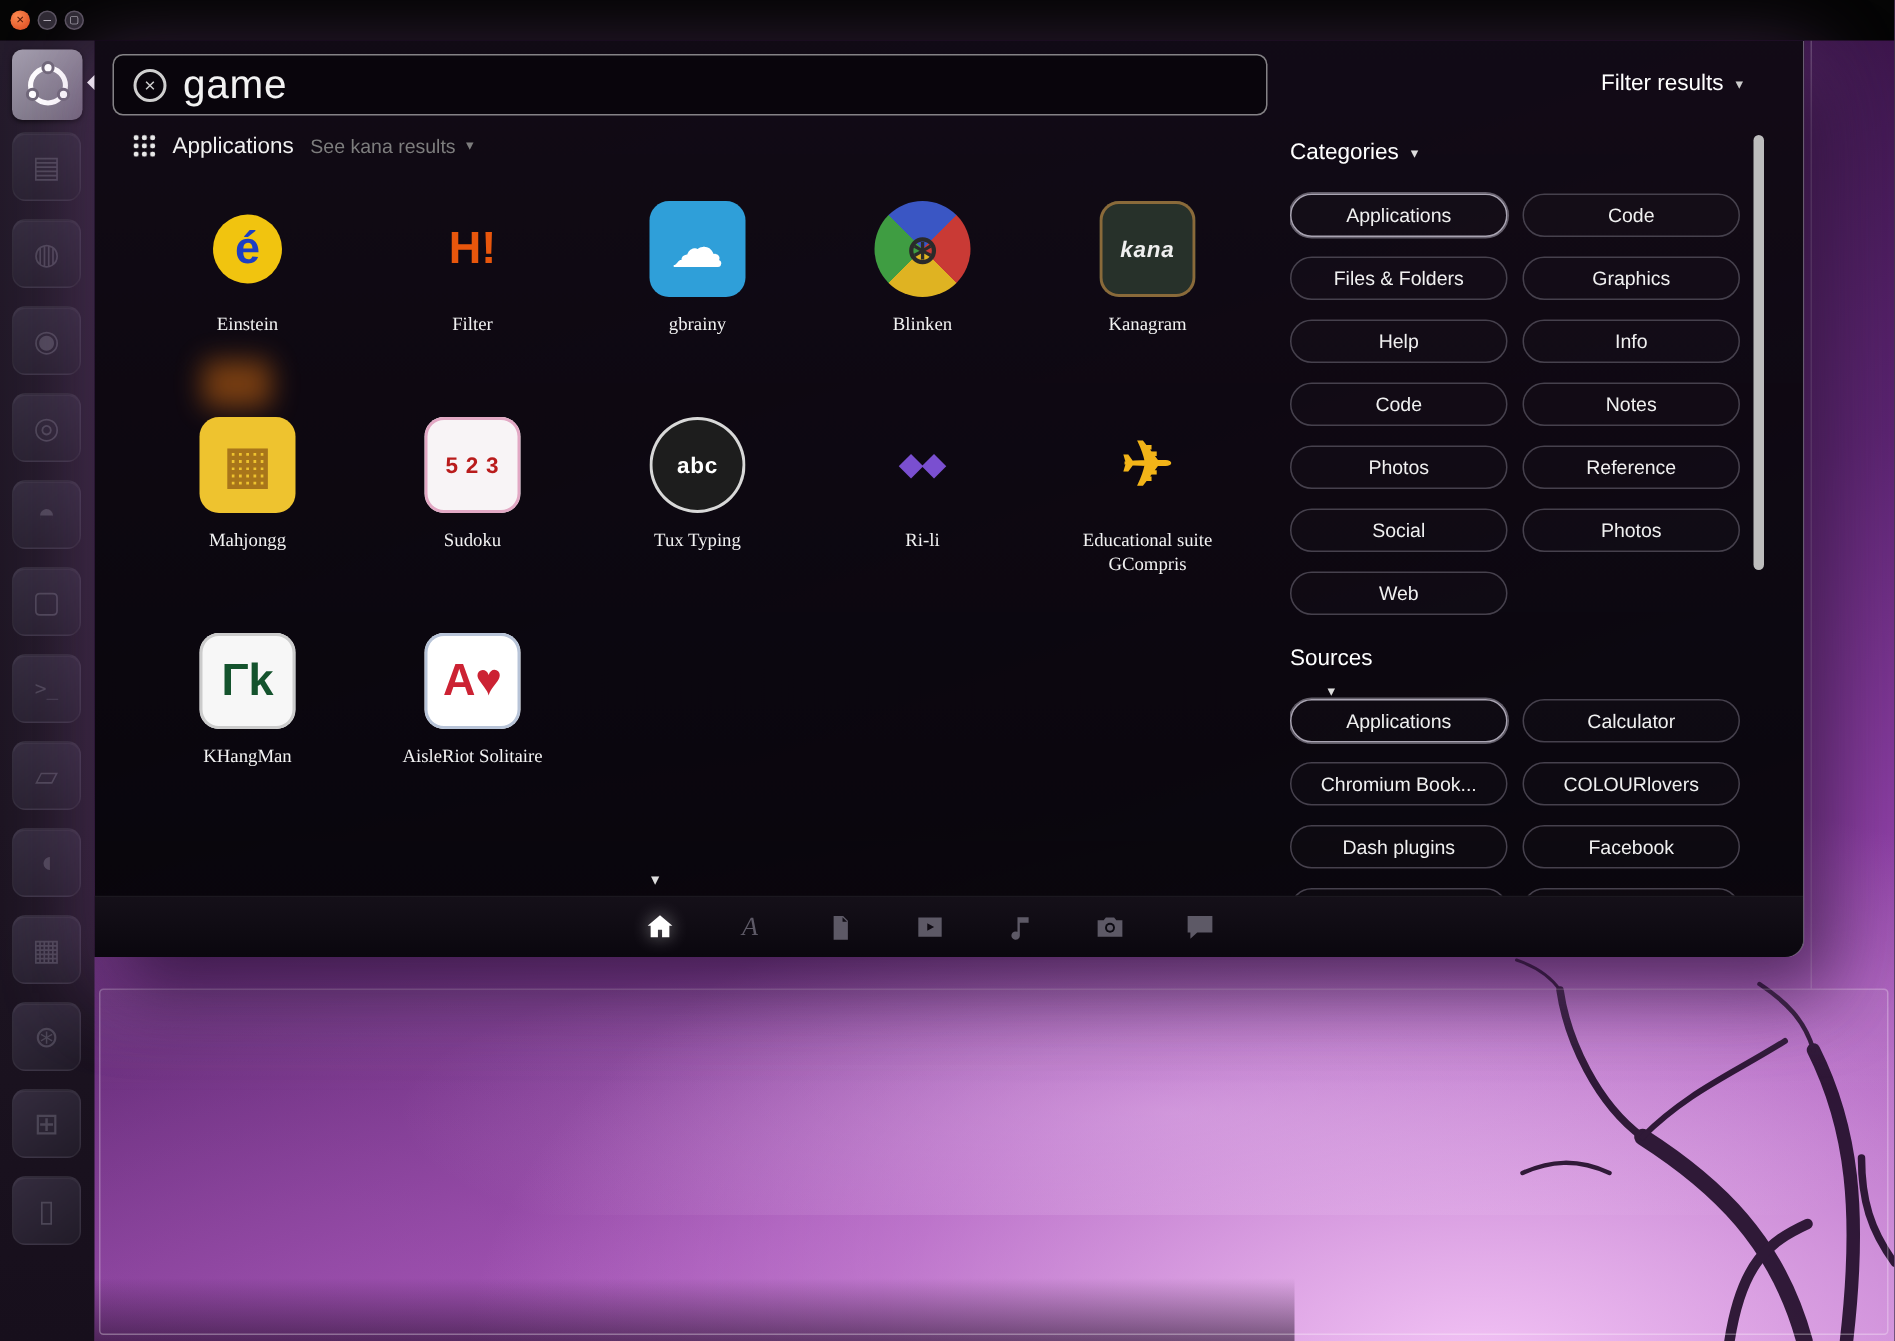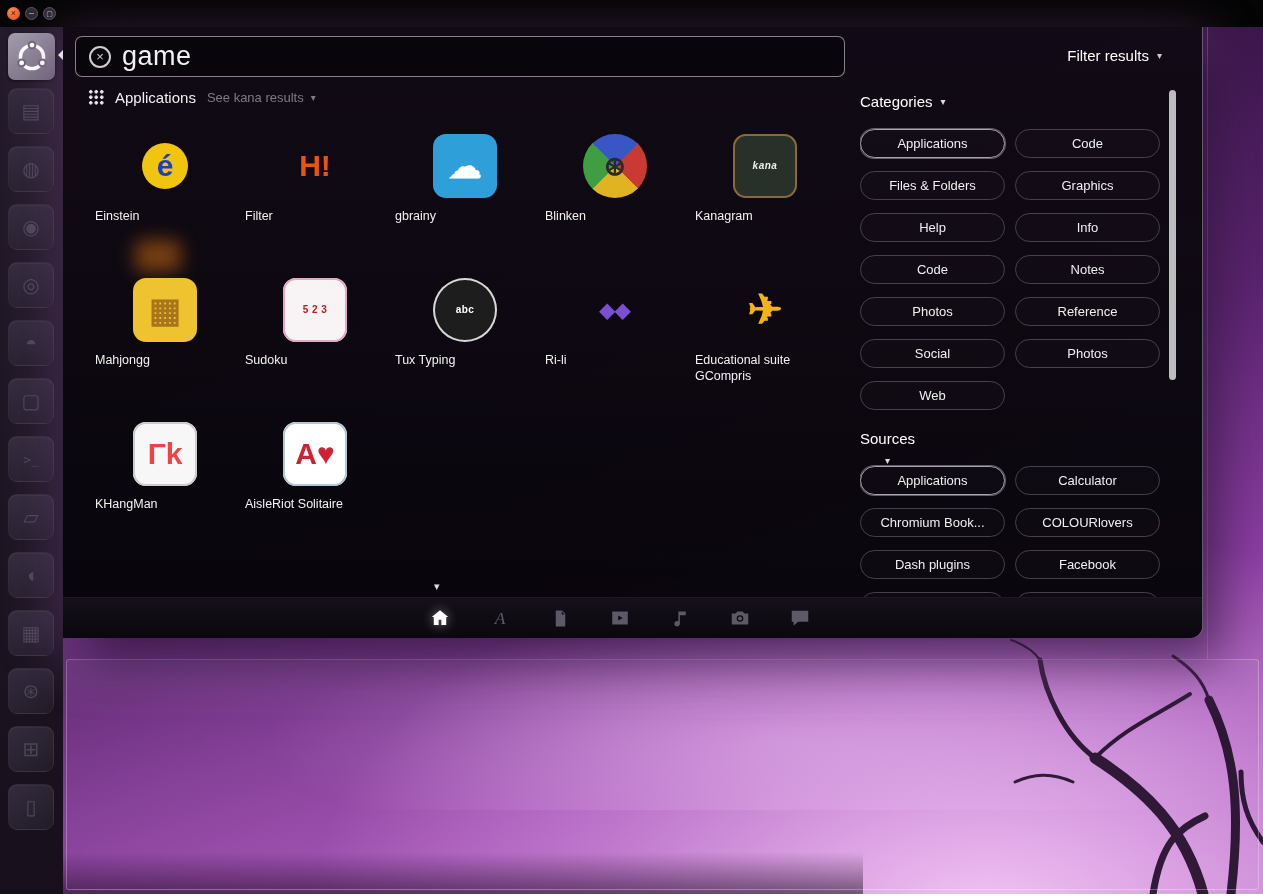--- a/index.html
+++ b/index.html
@@ -77,22 +77,22 @@
   .sec-toggle .caret { color:#7d7d7d; }
 
   .app-grid { position:absolute; left:27px; top:95px; width:755px; height:440px; }
   .app-tile { position:absolute; width:150px; height:144px; cursor:pointer; }
   .icon-box { height:72px; margin-top:8px; display:flex; align-items:center; justify-content:center; }
   .app-icon { width:64px; height:64px; display:flex; align-items:center; justify-content:center; }
   .shape-rounded { border-radius:13px; }
   .shape-circle { border-radius:50%; }
   .bg-conic { background:conic-gradient(from 45deg,#c93a35 0 25%,#dfb322 0 50%,#3f9d42 0 75%,#3a56c4 0 100%); }
   .app-glyph { font-weight:bold; font-size:30px; line-height:1; }
-  .small-glyph { font-size:10px; letter-spacing:0.5px; }
-  .app-label { margin-top:6px; color:#f2f2f2; font-size:12.5px; line-height:1.3; padding:0 5px; }
+  .small-glyph { font-size:15px; letter-spacing:0.5px; }
+  .app-label { margin-top:6px; color:#f2f2f2; font-size:12.5px; line-height:1.3; text-align:center; padding:0 5px;font-family:Liberation Serif, serif; }
 
   .blur-artifact { position:absolute; left:72px; top:213px; width:46px; height:32px;
     background:#8a4712; border-radius:6px; filter:blur(9px); opacity:0.85; }
 
   .filter-panel { position:absolute; left:797px; top:0; width:302px; height:570px; overflow:hidden; }
   .fp-header { position:absolute; color:#ffffff; font-size:15px; display:flex; align-items:center; gap:8px; cursor:pointer; }
   .fp-header .caret { color:#dddddd; }
   .fp-cat { left:0; top:66px; }
   .fp-src { left:0; top:403px;flex-direction:column; }
   .f-btn { position:absolute; width:145px; height:29px; border:1px solid #46414d; border-radius:15px;
@@ -293,21 +293,21 @@
           <div class="icon-box">
             <div class="app-icon shape-none" style="background: transparent;">
               <span class="app-glyph" style="color: rgb(242, 180, 24); font-size: 42px;">✈</span>
             </div>
           </div>
           <div class="app-label">Educational suite GCompris</div>
         </div>
         <div class="app-tile" style="left: 0px; top: 288px;">
           <div class="icon-box">
             <div class="app-icon shape-rounded" style="background: rgb(247, 247, 247); box-shadow: rgb(204, 204, 204) 0px 0px 0px 2px inset;">
-              <span class="app-glyph" style="color: #ef4444;">Γk</span>
+              <span class="app-glyph" style="color: #14532d;">Γk</span>
             </div>
           </div>
           <div class="app-label">KHangMan</div>
         </div>
         <div class="app-tile" style="left: 150px; top: 288px;">
           <div class="icon-box">
             <div class="app-icon shape-rounded" style="background: rgb(255, 255, 255); box-shadow: rgb(184, 196, 216) 0px 0px 0px 2px inset;">
               <span class="app-glyph" style="color: rgb(204, 34, 51);">A♥</span>
             </div>
           </div>

